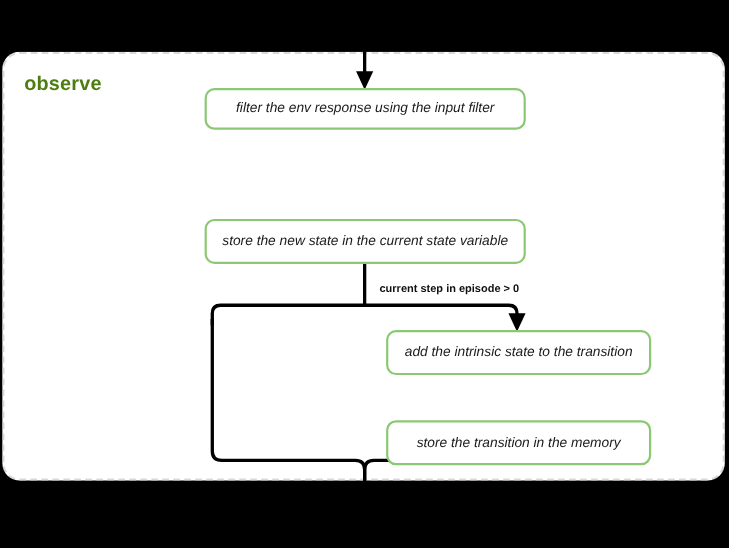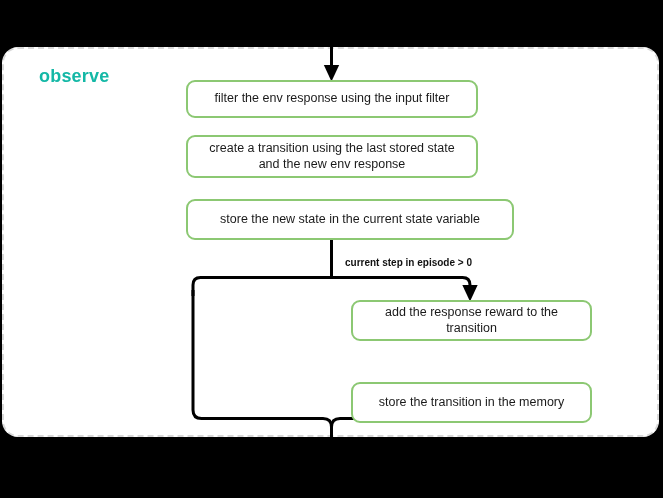--- a/index.html
+++ b/index.html
@@ -26,49 +26,49 @@
     background: #ffffff;
     border: 2px dashed #d9d9d9;
     border-radius: 16px;
   }
   #group-title {
     position: absolute;
     left: 22px;
     top: 66px;
     font-size: 18px;
     font-weight: bold;
-    color: #14b8a6;
+    color: #4d7c0f;
     letter-spacing: 0.2px;
     white-space: nowrap;
-    margin-left: 17px;
   }
   
   #edges {
     position: absolute;
     left: 0;
     top: 0;
     width: 663px;
     height: 498px;
     pointer-events: none;
   }
   
   .node {
     position: absolute;
     box-sizing: border-box;
     background: #ffffff;
     border: 2.5px solid #8cc873;
     border-radius: 9px;
     display: flex;
     align-items: center;
     justify-content: center;
-    text-align: center;
+    text-align: right;
     color: #1a1a1a;
     font-size: 12.5px;
     line-height: 1.25;
     padding: 2px 10px;
+    font-style: italic;
   }
   .edge-label {
     position: absolute;
     font-size: 10px;
     font-weight: bold;
     color: #111111;
     white-space: nowrap;
   }
 </style>
 </head>
@@ -104,30 +104,27 @@
 
     <g>
       <path d="M470,398 L470,410 Q470,418.5 461.5,418.5 L340,418.5 Q331.5,418.5 331.5,427 L331.5,452" fill="none" stroke="#000000" stroke-width="3"></path>
     </g>
   </svg>
 
   <div class="node" style="left:186px; top:80px; width:292px; height:38px;">
     <span>filter the env response using the input filter</span>
   </div>
 
-  <div class="node" style="left:186px; top:135px; width:292px; height:43px;">
-    <span>create a transition using the last stored state and the new env response</span>
-  </div>
 
-  <div class="node" style="left:186px; top:199px; width:328px; height:41px;">
+  <div class="node" style="left:186px; top:199px; width:292px; height:41px;">
     <span>store the new state in the current state variable</span>
   </div>
 
   <div class="node" style="left:351px; top:300px; width:241px; height:41px;">
-    <span>add the response reward to the transition</span>
+    <span>add the intrinsic state to the transition</span>
   </div>
 
   <div class="node" style="left:351px; top:358px; width:241px; height:41px;margin-top:24px;">
     <span>store the transition in the memory</span>
   </div>
 
   <div class="edge-label" style="left:345px; top:257px;">current step in episode &gt; 0</div>
 
 </div>
 

